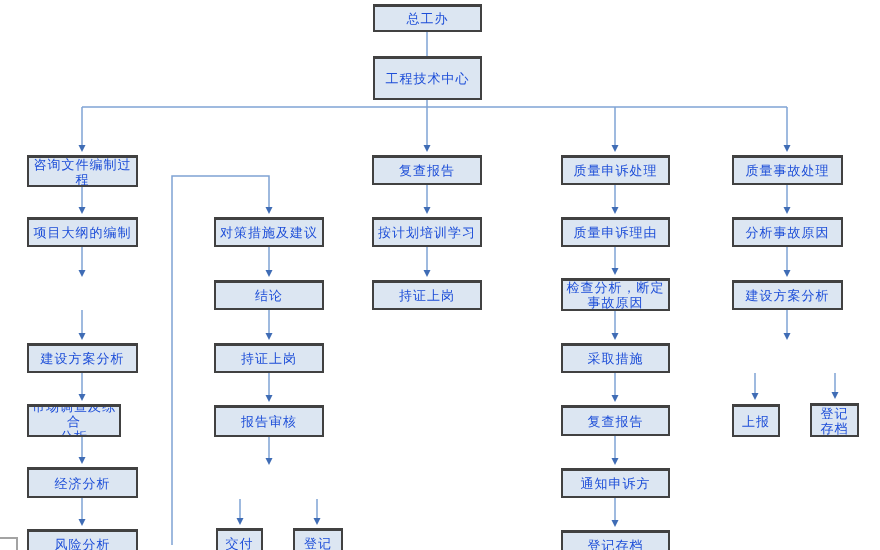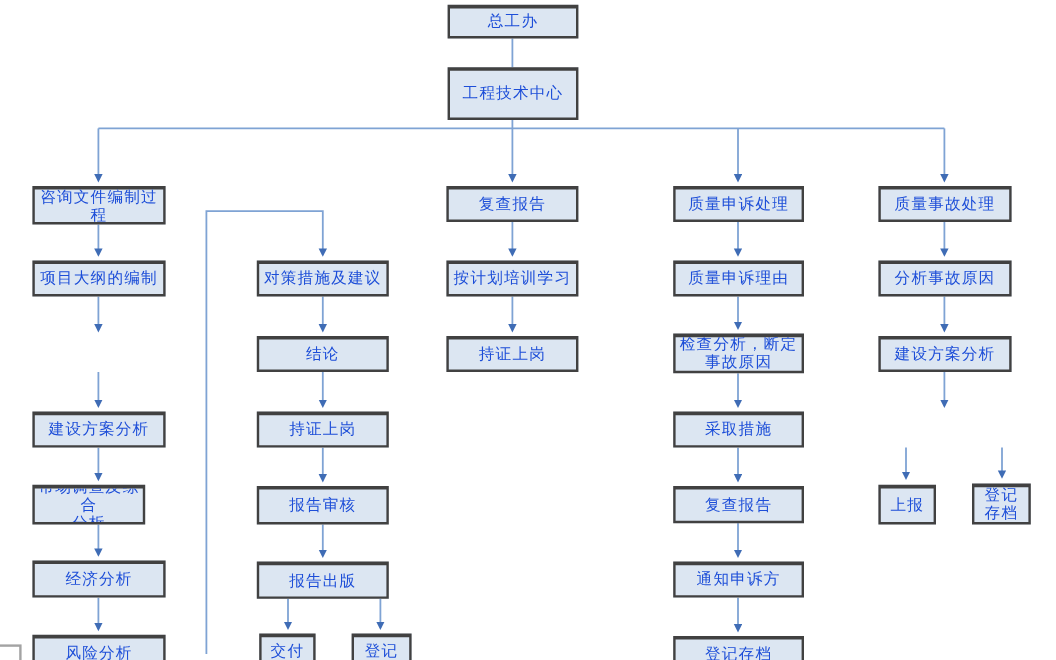--- a/index.html
+++ b/index.html
@@ -87,21 +87,20 @@
   <div class="node" style="left:27px;top:343px;width:111px;height:30px">建设方案分析</div>
   <div class="node" style="left:27px;top:404px;width:94px;height:33px">市场调查及综合
 分析</div>
   <div class="node" style="left:27px;top:467px;width:111px;height:31px">经济分析</div>
   <div class="node" style="left:27px;top:529px;width:111px;height:30px">风险分析</div>
 
   <div class="node" style="left:214px;top:217px;width:110px;height:30px">对策措施及建议</div>
   <div class="node" style="left:214px;top:280px;width:110px;height:30px">结论</div>
   <div class="node" style="left:214px;top:343px;width:110px;height:30px">持证上岗</div>
   <div class="node" style="left:214px;top:405px;width:110px;height:32px">报告审核</div>
-  <div class="node" style="left:214px;top:468px;width:110px;height:31px">报告出版</div>
   <div class="node narrow" style="left:216px;top:528px;width:47px;height:30px">交付</div>
   <div class="node narrow" style="left:293px;top:528px;width:50px;height:30px">登记</div>
 
   <div class="node" style="left:372px;top:155px;width:110px;height:30px">复查报告</div>
   <div class="node" style="left:372px;top:217px;width:110px;height:30px">按计划培训学习</div>
   <div class="node" style="left:372px;top:280px;width:110px;height:30px">持证上岗</div>
 
   <div class="node" style="left:561px;top:155px;width:109px;height:30px">质量申诉处理</div>
   <div class="node" style="left:561px;top:217px;width:109px;height:30px">质量申诉理由</div>
   <div class="node" style="left:561px;top:343px;width:109px;height:30px">采取措施</div>

